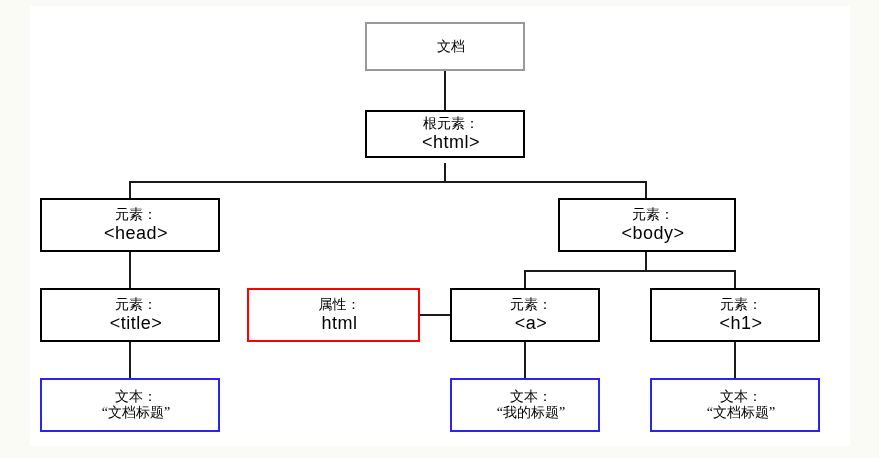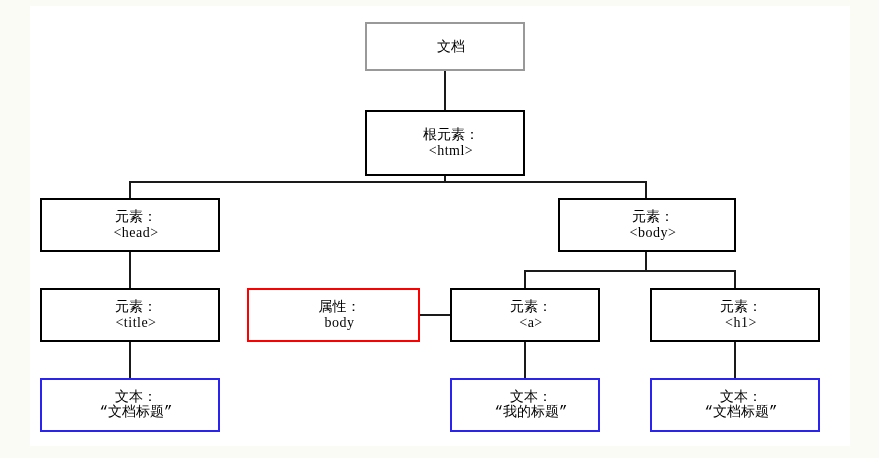--- a/index.html
+++ b/index.html
@@ -44,28 +44,28 @@
     padding-left: 12px;
   }
   .node .line1 {
     font-family: "DejaVu Sans", sans-serif;
     font-size: 14px;
     color: #000000;
     letter-spacing: 0px;
     white-space: nowrap;
   }
   .node .line2 {
-    font-family: Liberation Serif, serif;
-    font-size: 14px;
+    font-family: Liberation Sans, sans-serif;
+    font-size: 18px;
     color: #000000;
     white-space: nowrap;
     letter-spacing: 0.5px;
   }
   .node .line2.cjk {
-    font-family: Liberation Mono, monospace;
+    font-family: Liberation Serif, serif;
     font-size: 14px;
     letter-spacing: 0px;
   }
   .node.gray  { border-color: #999999; }
   .node.black { border-color: #000000; }
   .node.red   { border-color: #ff0000; }
   .node.blue  { border-color: #2b24ef; }
   .node.single { }
 
   
@@ -103,21 +103,21 @@
   <div class="conn v" style="left:129px; top:342px; height:36px;"></div>
 
   <div class="conn v" style="left:524px; top:342px; height:36px;"></div>
 
   <div class="conn v" style="left:734px; top:342px; height:36px;"></div>
 
   <div class="node gray single" style="left:365px; top:22px; width:160px; height:49px;">
     <span class="line1">文档</span>
   </div>
 
-  <div class="node black" style="left:365px; top:110px; width:160px; height:66px;">
+  <div class="node black" style="left:365px; top:110px; width:160px; height:48px;">
     <span class="line1">根元素：</span>
     <span class="line2">&lt;html&gt;</span>
   </div>
 
   <div class="node black" style="left:40px; top:198px; width:180px; height:54px;">
     <span class="line1">元素：</span>
     <span class="line2">&lt;head&gt;</span>
   </div>
 
   <div class="node black" style="left:558px; top:198px; width:178px; height:54px;">
@@ -125,21 +125,21 @@
     <span class="line2">&lt;body&gt;</span>
   </div>
 
   <div class="node black" style="left:40px; top:288px; width:180px; height:54px;">
     <span class="line1">元素：</span>
     <span class="line2">&lt;title&gt;</span>
   </div>
 
   <div class="node red" style="left:247px; top:288px; width:173px; height:54px;">
     <span class="line1">属性：</span>
-    <span class="line2">body</span>
+    <span class="line2">html</span>
   </div>
 
   <div class="node black" style="left:450px; top:288px; width:150px; height:54px;">
     <span class="line1">元素：</span>
     <span class="line2">&lt;a&gt;</span>
   </div>
 
   <div class="node black" style="left:650px; top:288px; width:170px; height:54px;">
     <span class="line1">元素：</span>
     <span class="line2">&lt;h1&gt;</span>

